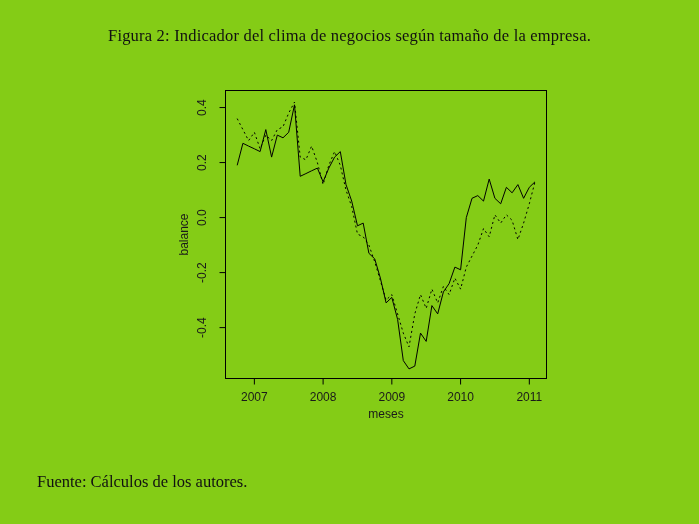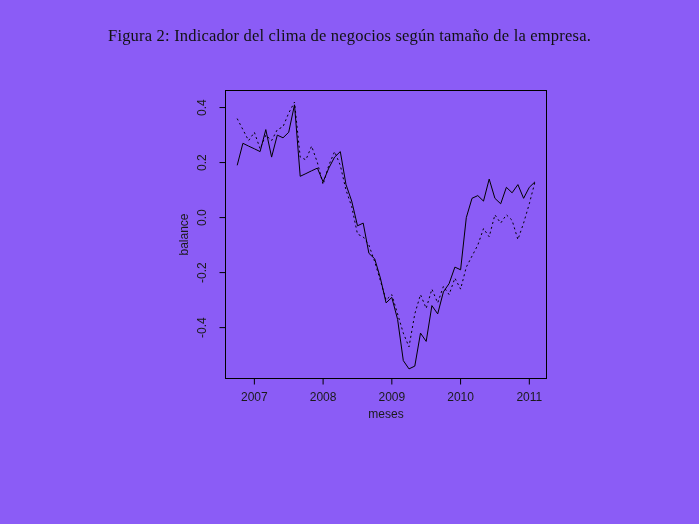--- a/index.html
+++ b/index.html
@@ -1,18 +1,18 @@
 <!DOCTYPE html>
 <html><head>
 <meta charset="utf-8">
 <style>
   html,body{margin:0;padding:0;background:#ffffff;}
   body{width:699px;height:524px;position:relative;overflow:hidden;
        font-family:"Liberation Serif", serif;color:#111;}
-  .page{position:absolute;inset:0;background:#8b5cf6;}
+  .page{position:absolute;inset:0;background:#84cc16;}
   .fig-title{position:absolute;top:26px;left:0;width:699px;text-align:center;
              font-size:16.5px;letter-spacing:0.2px;}
   .chart-wrap{position:absolute;top:0;left:0;width:699px;height:524px;}
   svg text{font-family:"Liberation Sans", sans-serif;font-size:12px;fill:#1a1a1a;}
   .caption-legend{position:absolute;top:448px;left:76px;width:600px;
                   font-size:16.5px;white-space:nowrap;}
   .caption-source{position:absolute;top:472px;left:37px;width:620px;
                   font-size:16.5px;white-space:nowrap;}
 </style>
 </head>
@@ -46,14 +46,15 @@
         <line x1="225.5" y1="327.61174785100286" x2="219.5" y2="327.61174785100286" stroke="#000000" stroke-width="1"></line>
         <text x="206.5" y="327.61174785100286" text-anchor="middle" transform="rotate(-90 206.5 327.61174785100286)">-0.4</text>
         <text x="386" y="417.5" text-anchor="middle">meses</text>
         <text x="187.5" y="234.5" text-anchor="middle" transform="rotate(-90 187.5 234.5)">balance</text>
         <polyline points="237.2,165.3 242.9,143.3 248.6,146.1 254.4,148.8 260.1,151.6 265.8,129.6 271.6,157.1 277.3,135.1 283.0,137.8 288.7,132.3 294.5,104.8 300.2,176.3 305.9,173.6 311.6,170.8 317.4,168.1 323.1,181.8 328.8,168.1 334.6,157.1 340.3,151.6 346.0,184.6 351.7,201.1 357.5,225.8 363.2,223.1 368.9,253.3 374.7,258.8 380.4,278.1 386.1,302.9 391.8,297.4 397.6,319.4 403.3,360.6 409.0,368.9 414.8,366.1 420.5,333.1 426.2,341.4 431.9,305.6 437.7,313.9 443.4,291.9 449.1,283.6 454.9,267.1 460.6,269.8 466.3,217.6 472.0,198.3 477.8,195.6 483.5,201.1 489.2,179.1 494.9,198.3 500.7,203.8 506.4,187.3 512.1,192.8 517.9,184.6 523.6,198.3 529.3,187.3 535.0,181.8" fill="none" stroke="#000000" stroke-width="1" stroke-linejoin="miter"></polyline>
         <polyline points="237.2,118.6 242.9,129.6 248.6,140.6 254.4,132.3 260.1,148.8 265.8,135.1 271.6,140.6 277.3,129.6 283.0,126.8 288.7,113.1 294.5,102.1 300.2,157.1 305.9,159.8 311.6,146.1 317.4,162.6 323.1,184.6 328.8,165.3 334.6,151.6 340.3,165.3 346.0,190.1 351.7,206.6 357.5,234.1 363.2,236.8 368.9,245.1 374.7,261.6 380.4,280.8 386.1,300.1 391.8,294.6 397.6,313.9 403.3,333.1 409.0,346.9 414.8,313.9 420.5,294.6 426.2,308.4 431.9,289.1 437.7,302.9 443.4,286.4 449.1,294.6 454.9,278.1 460.6,289.1 466.3,267.1 472.0,256.1 477.8,245.1 483.5,228.6 489.2,236.8 494.9,214.8 500.7,223.1 506.4,214.8 512.1,220.3 517.9,239.6 523.6,223.1 529.3,203.8 535.0,181.8" fill="none" stroke="#000000" stroke-width="1" stroke-linejoin="miter" stroke-dasharray="2,3"></polyline>
       </svg>
   </div>
 
 
+  <div class="caption-source">Fuente: Cálculos de los autores.</div>
 
 </div>
 
 </body></html>

